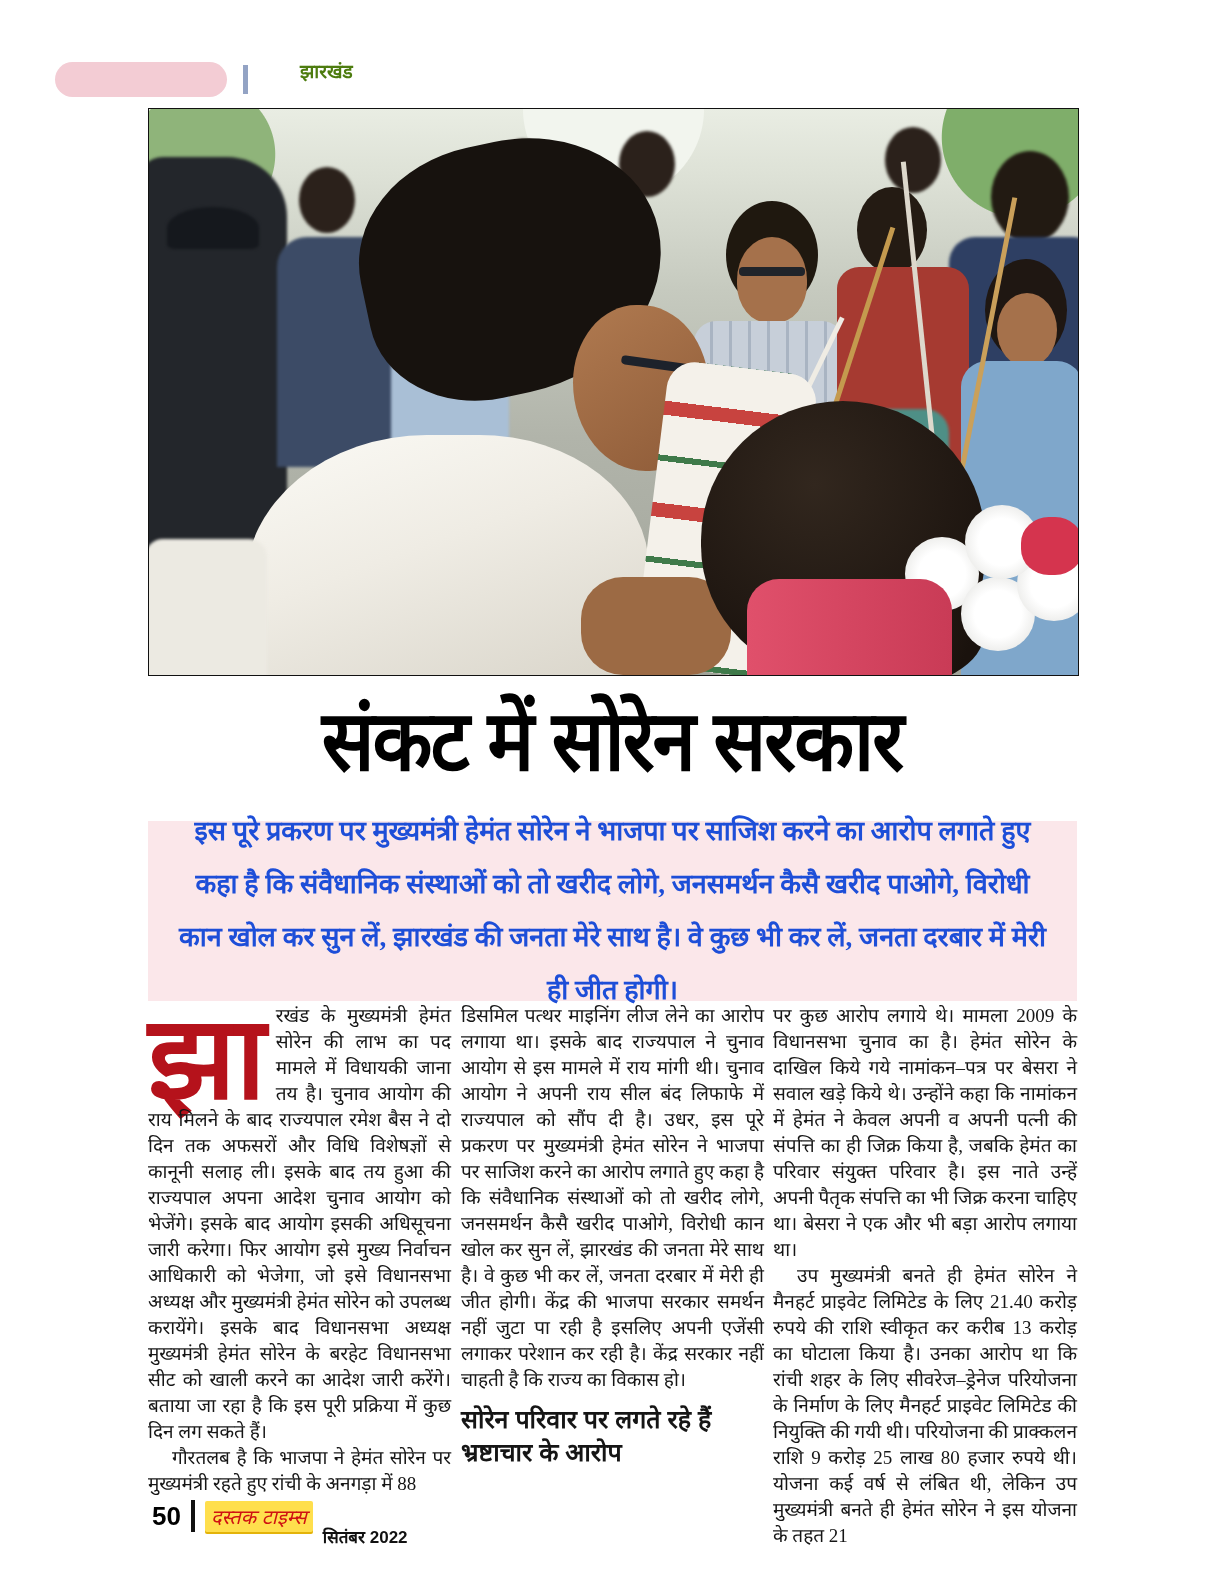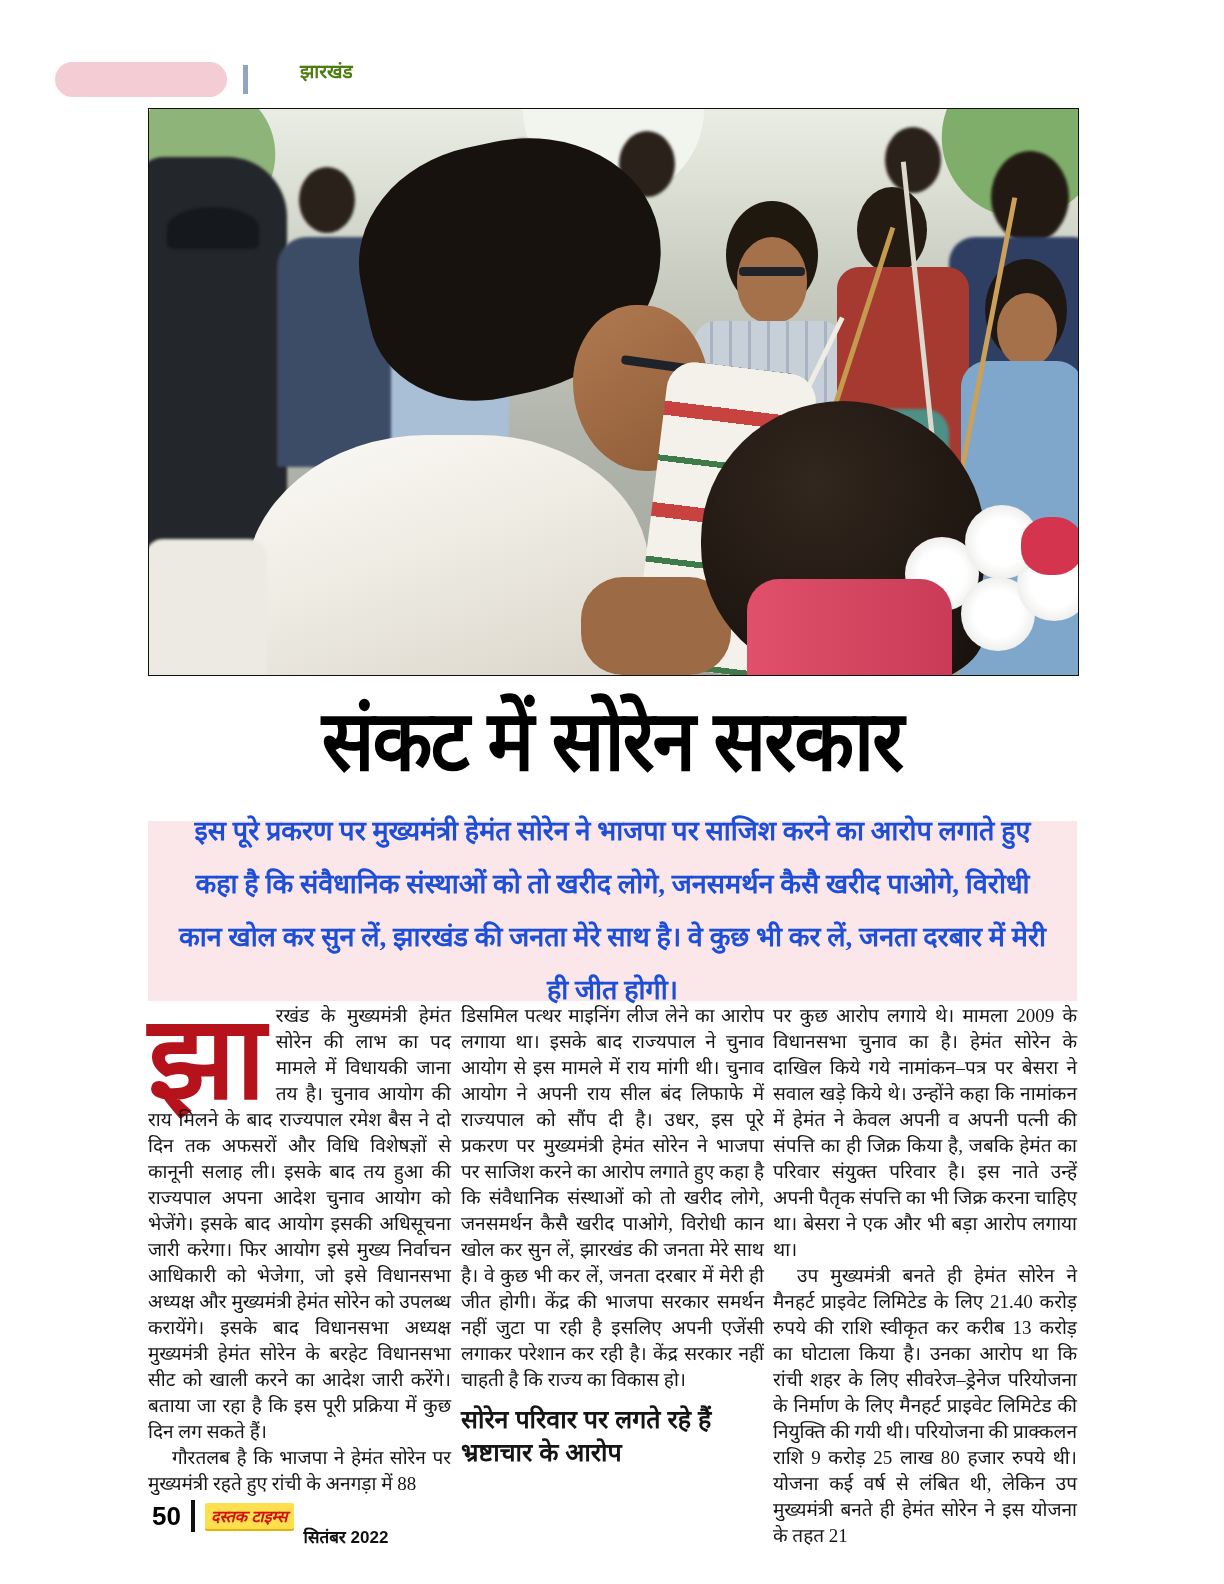--- a/index.html
+++ b/index.html
@@ -90,21 +90,21 @@
   .para + .para{text-indent:24px;}
   .subhead{font-family:"Liberation Sans",sans-serif;font-weight:bold;font-size:25px;line-height:33px;
         margin:10px 0 9px;text-align:left;}
   .indent{text-indent:24px;}
 
   
   .footer{position:absolute;left:152px;top:1484px;display:flex;align-items:center;gap:10px;}
   .page-num{font-family:"Liberation Sans",sans-serif;font-weight:bold;font-size:26px;color:#000;}
   .footer-bar{width:4px;height:32px;background:#111;}
   .footer-logo{background:#ffdf4d;color:#cf1212;font-family:"Liberation Sans",sans-serif;
-        font-weight:bold;font-style:italic;font-size:16px;padding:2px 6px;border-radius:2px;
+        font-weight:normal;font-style:italic;font-size:20px;padding:2px 6px;border-radius:2px;
         box-shadow:0 2px 0 #e3b30a;}
   .footer-date{font-family:"Liberation Sans",sans-serif;font-weight:bold;font-size:17px;color:#111;margin-top:41px;}
 </style>
 </head>
 <body>
 
 <div class="page">
 
   <div class="masthead-pill"></div>
   <div class="masthead-divider"></div>

